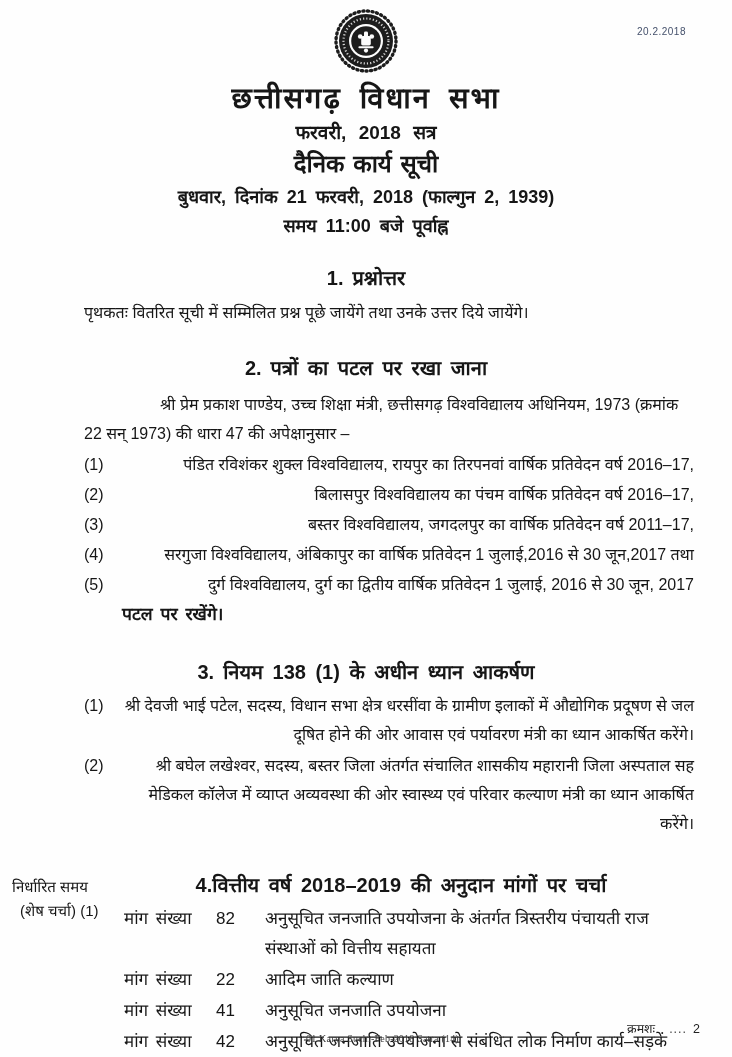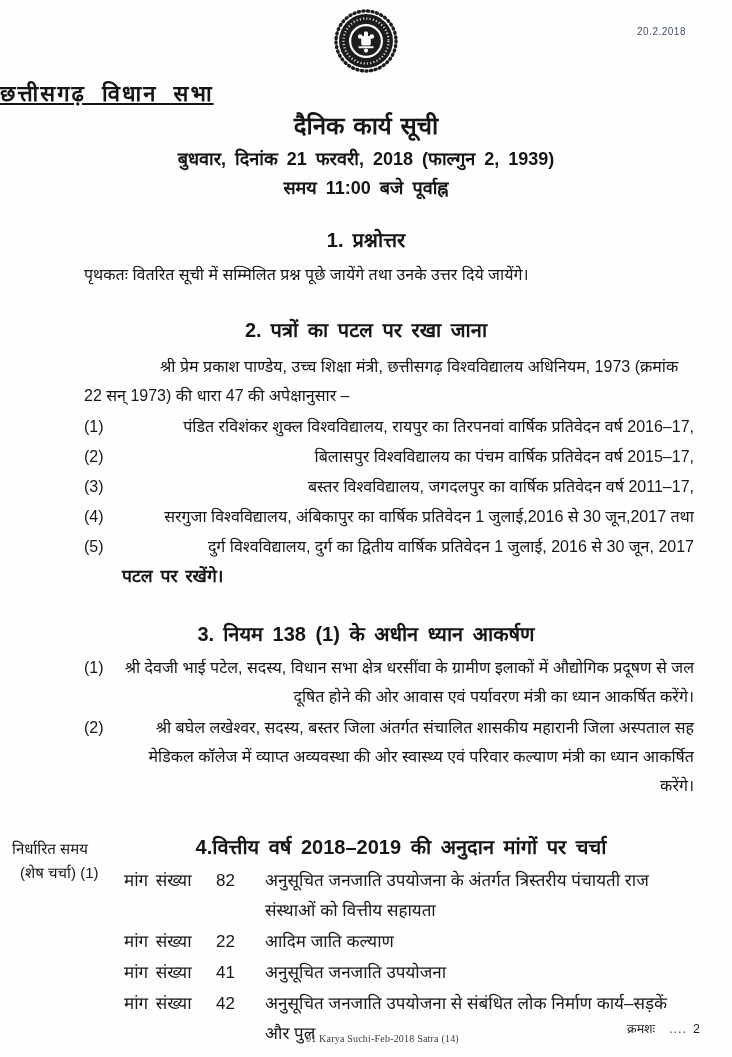--- a/index.html
+++ b/index.html
@@ -14,22 +14,22 @@
     overflow:hidden;
   }
   
   .stamp {
     position:absolute; top:26px; right:46px;
     font-size:10px; letter-spacing:.5px;
     color:#44506b;
   }
   .emblem-wrap { padding-top:7px; text-align:center; height:76px; }
   .h-assembly {
-    text-align:left; font-weight:bold; font-size:22px;
-    letter-spacing:2px; margin-top:1px; word-spacing:8px;text-decoration:underline;
+    text-align:center; font-weight:bold; font-size:29px;
+    letter-spacing:2px; margin-top:1px; word-spacing:8px;
   }
   .h-session {
     text-align:center; font-weight:bold; font-size:19px;
     margin-top:3px; word-spacing:7px;
   }
   .h-doctitle {
     text-align:center; font-weight:bold; font-size:24px;
     margin-top:1px; word-spacing:2px;
   }
   .h-date {
@@ -122,41 +122,42 @@
         <circle cx="27.2" cy="29.5" r="2.3"></circle>
         <circle cx="38.8" cy="29.5" r="2.3"></circle>
         <rect x="28.2" y="29" width="9.6" height="9.4" rx="1.6"></rect>
         <rect x="25.4" y="39.2" width="15.2" height="2.1" rx="1"></rect>
         <circle cx="33" cy="43.6" r="2.1"></circle>
       </g>
     </svg>
   </div>
 
   <div class="h-assembly">छत्तीसगढ़ विधान सभा</div>
+  <div class="h-session">फरवरी, 2018 सत्र</div>
   <div class="h-doctitle">दैनिक कार्य सूची</div>
   <div class="h-date">बुधवार, दिनांक 21 फरवरी, 2018 (फाल्गुन 2, 1939)</div>
   <div class="h-time">समय 11:00 बजे पूर्वाह्न</div>
 
   <div class="sec-heading sec1-heading">
     <span class="sec-num">1.</span><span>प्रश्नोत्तर</span>
   </div>
   <div class="body-text sec1-para">पृथकतः वितरित सूची में सम्मिलित प्रश्न पूछे जायेंगे तथा उनके उत्तर दिये जायेंगे।</div>
 
   <div class="sec-heading sec2-heading">
     <span class="sec-num">2.</span><span>पत्रों का पटल पर रखा जाना</span>
   </div>
   <div class="body-text sec2-intro">श्री प्रेम प्रकाश पाण्डेय, उच्च शिक्षा मंत्री, छत्तीसगढ़ विश्वविद्यालय अधिनियम, 1973 (क्रमांक 22 सन् 1973) की धारा 47 की अपेक्षानुसार –</div>
   <div class="sec2-items">
     <div class="item-row body-text">
       <span class="item-marker">(1)</span>
       <span class="item-text">पंडित रविशंकर शुक्ल विश्वविद्यालय, रायपुर का तिरपनवां वार्षिक प्रतिवेदन वर्ष 2016–17,</span>
     </div>
     <div class="item-row body-text">
       <span class="item-marker">(2)</span>
-      <span class="item-text">बिलासपुर विश्वविद्यालय का पंचम वार्षिक प्रतिवेदन वर्ष 2015–17,</span>
+      <span class="item-text">बिलासपुर विश्वविद्यालय का पंचम वार्षिक प्रतिवेदन वर्ष 2016–17,</span>
     </div>
     <div class="item-row body-text">
       <span class="item-marker">(3)</span>
       <span class="item-text">बस्तर विश्वविद्यालय, जगदलपुर का वार्षिक प्रतिवेदन वर्ष 2011–17,</span>
     </div>
     <div class="item-row body-text">
       <span class="item-marker">(4)</span>
       <span class="item-text">सरगुजा विश्वविद्यालय, अंबिकापुर का वार्षिक प्रतिवेदन 1 जुलाई,2016 से 30 जून,2017 तथा</span>
     </div>
     <div class="item-row body-text">

